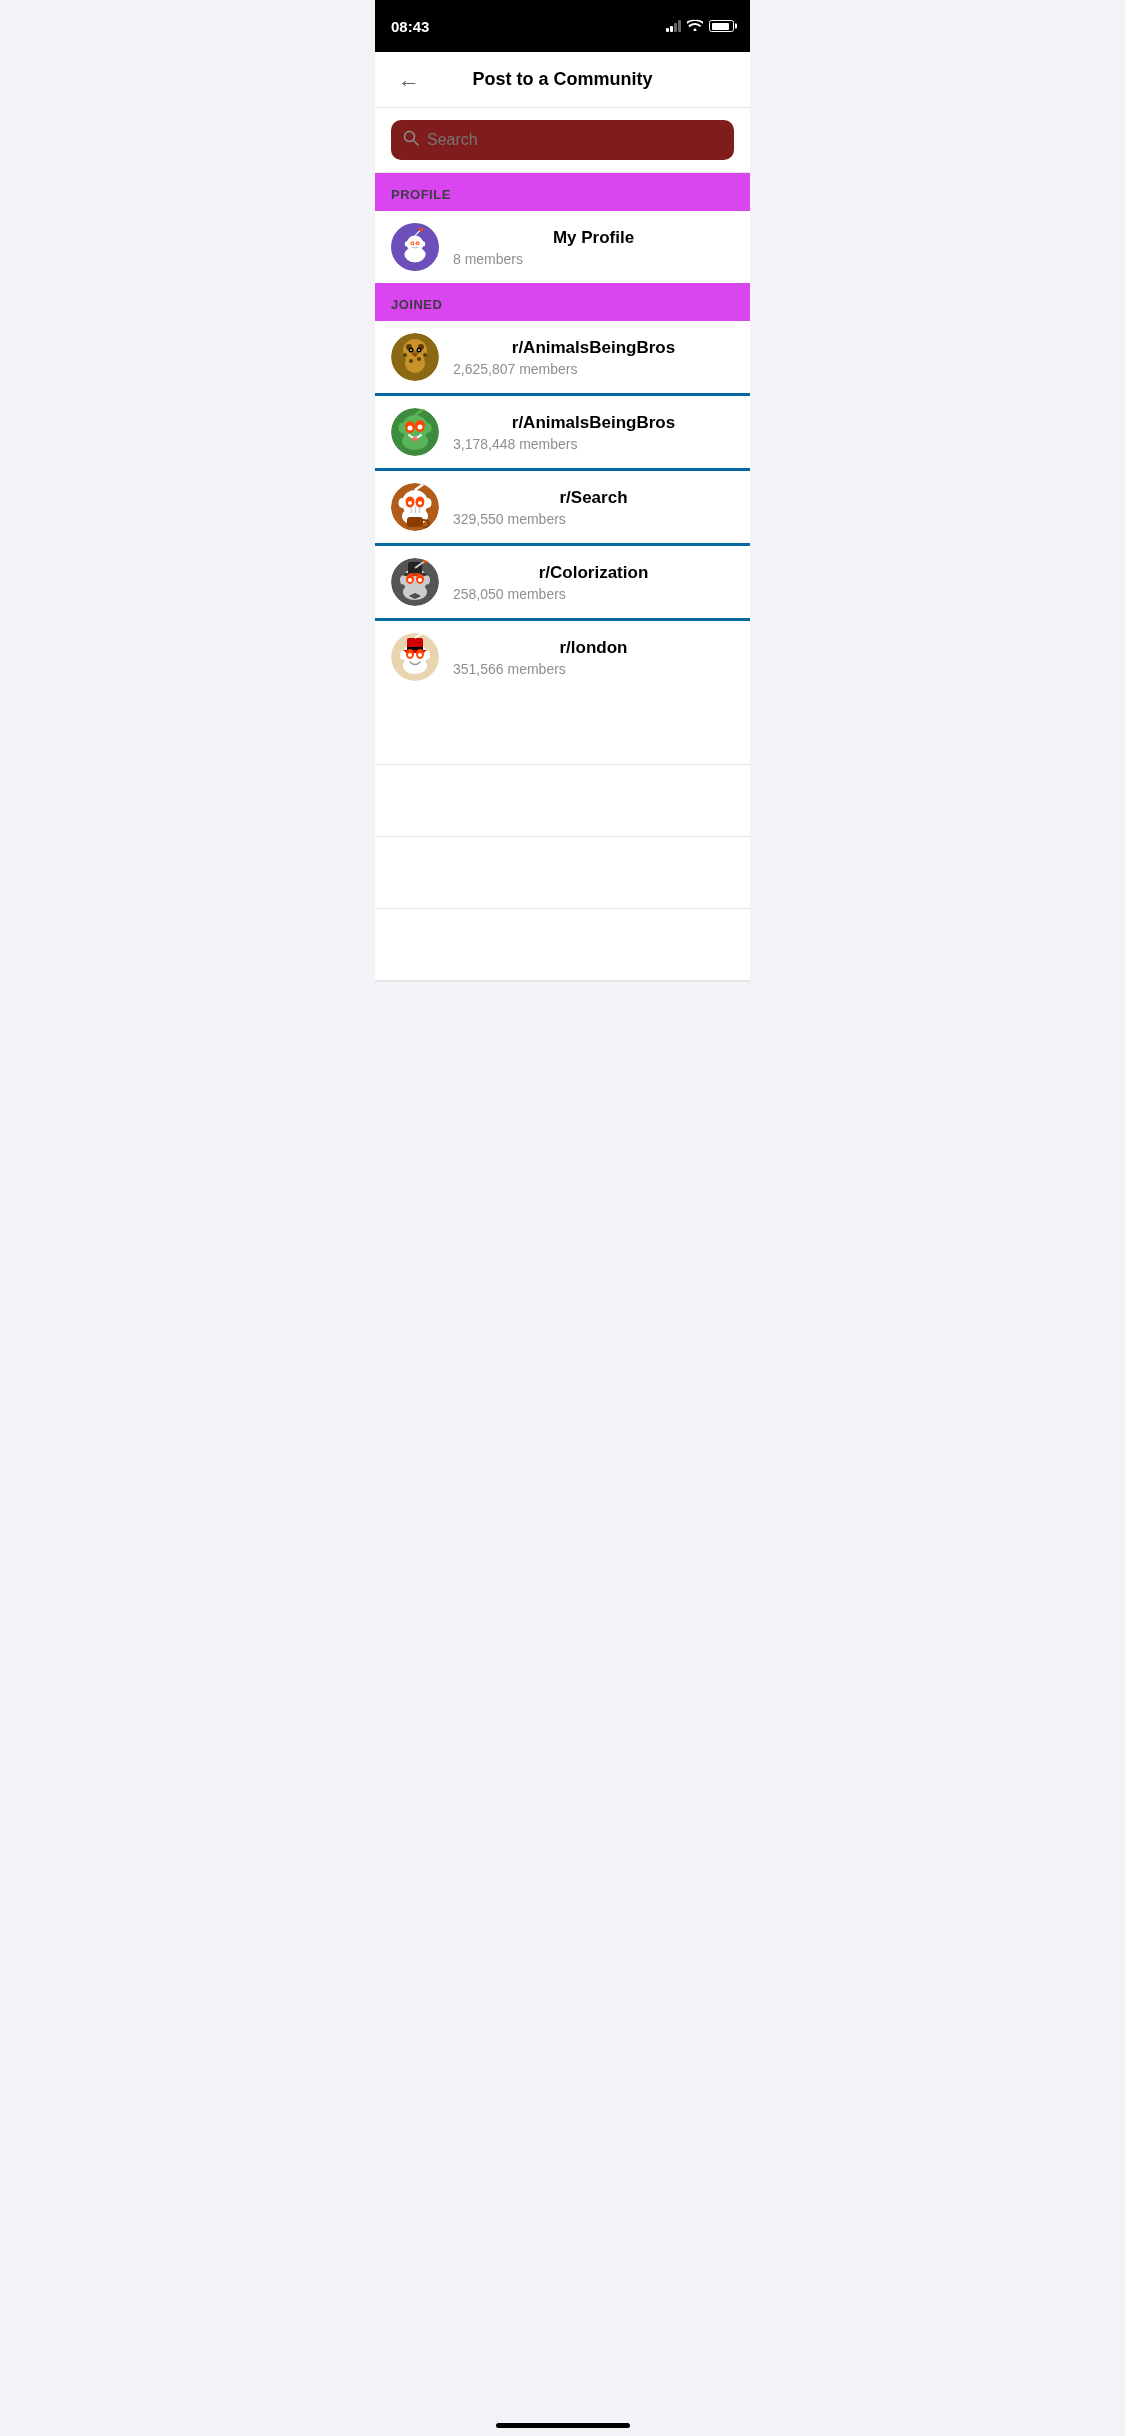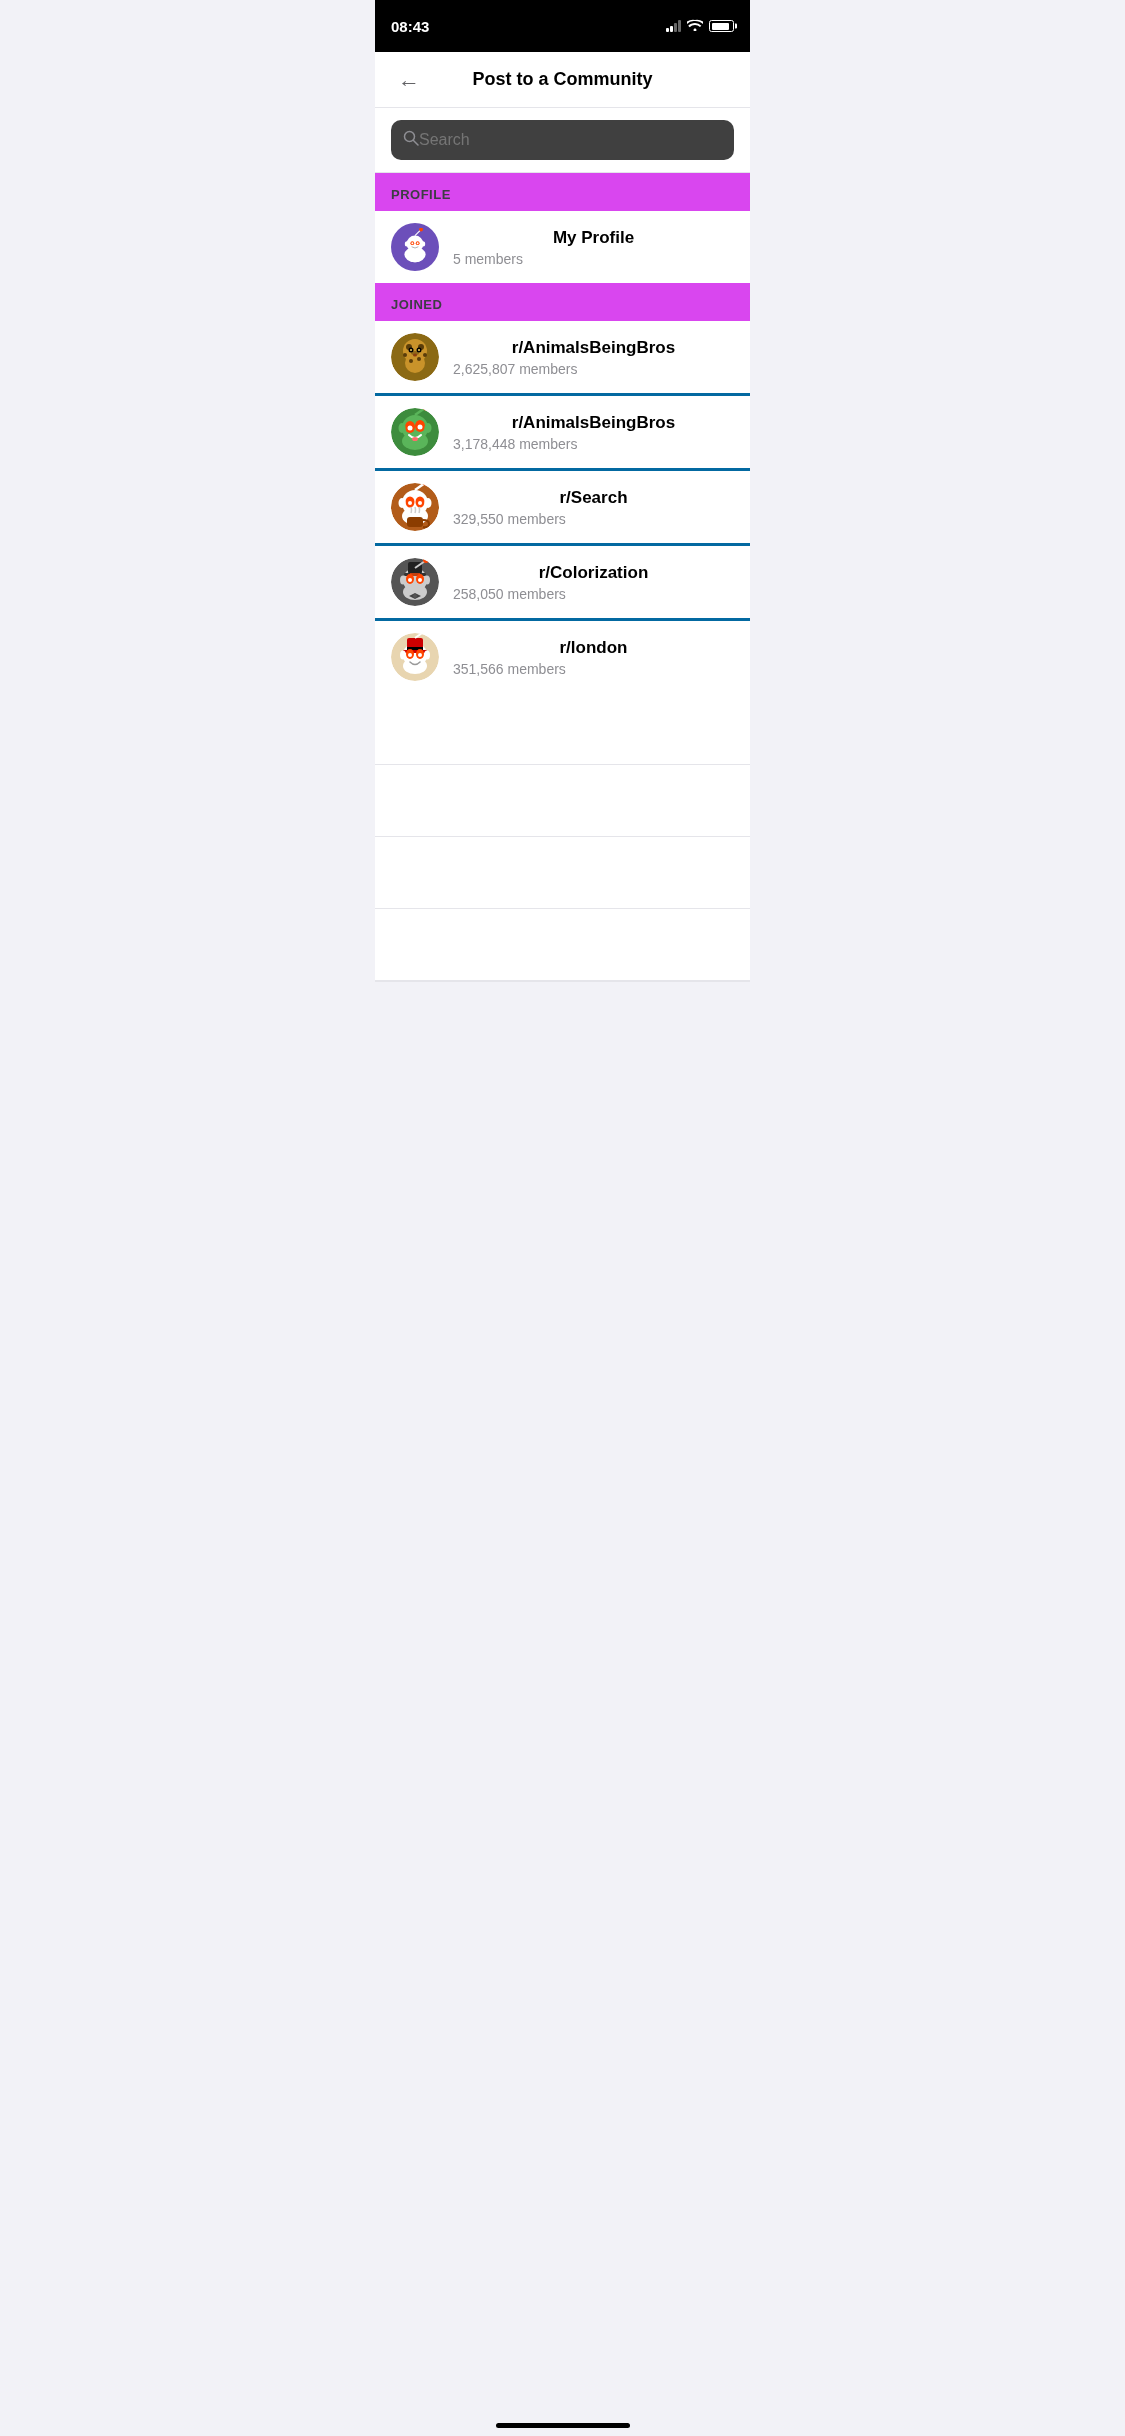--- a/index.html
+++ b/index.html
@@ -124,26 +124,27 @@
       margin-right: 36px;
     }
 
     .search-container {
       background: #fff;
       padding: 12px 16px;
       border-bottom: 1px solid #e5e5ea;
     }
 
     .search-bar {
-      background: #404040;
+      background: #7f1d1d;
       border-radius: 10px;
       height: 40px;
       display: flex;
       align-items: center;
       padding: 0 12px;
+      gap: 8px;
     }
 
     .search-bar-icon {
       color: #8e8e93;
       font-size: 16px;
     }
 
     .search-input {
       border: none;
       background: transparent;
@@ -304,21 +305,21 @@
         <path d="M42 50 Q50 56 58 50" stroke="#999" stroke-width="2" fill="none" stroke-linecap="round"></path>
 
         <ellipse cx="28" cy="42" rx="5" ry="7" fill="#fff"></ellipse>
         <ellipse cx="72" cy="42" rx="5" ry="7" fill="#fff"></ellipse>
 
         <ellipse cx="50" cy="76" rx="20" ry="14" fill="#fff"></ellipse>
       </svg>
     </div>
     <div class="item-info">
       <div class="item-name">My Profile</div>
-      <div class="item-members">5 members</div>
+      <div class="item-members">8 members</div>
     </div>
   </div>
 </div>
 
 <div class="section-header">
   <span class="section-header-text">JOINED</span>
 </div>
 
 <div class="list-container">
 

